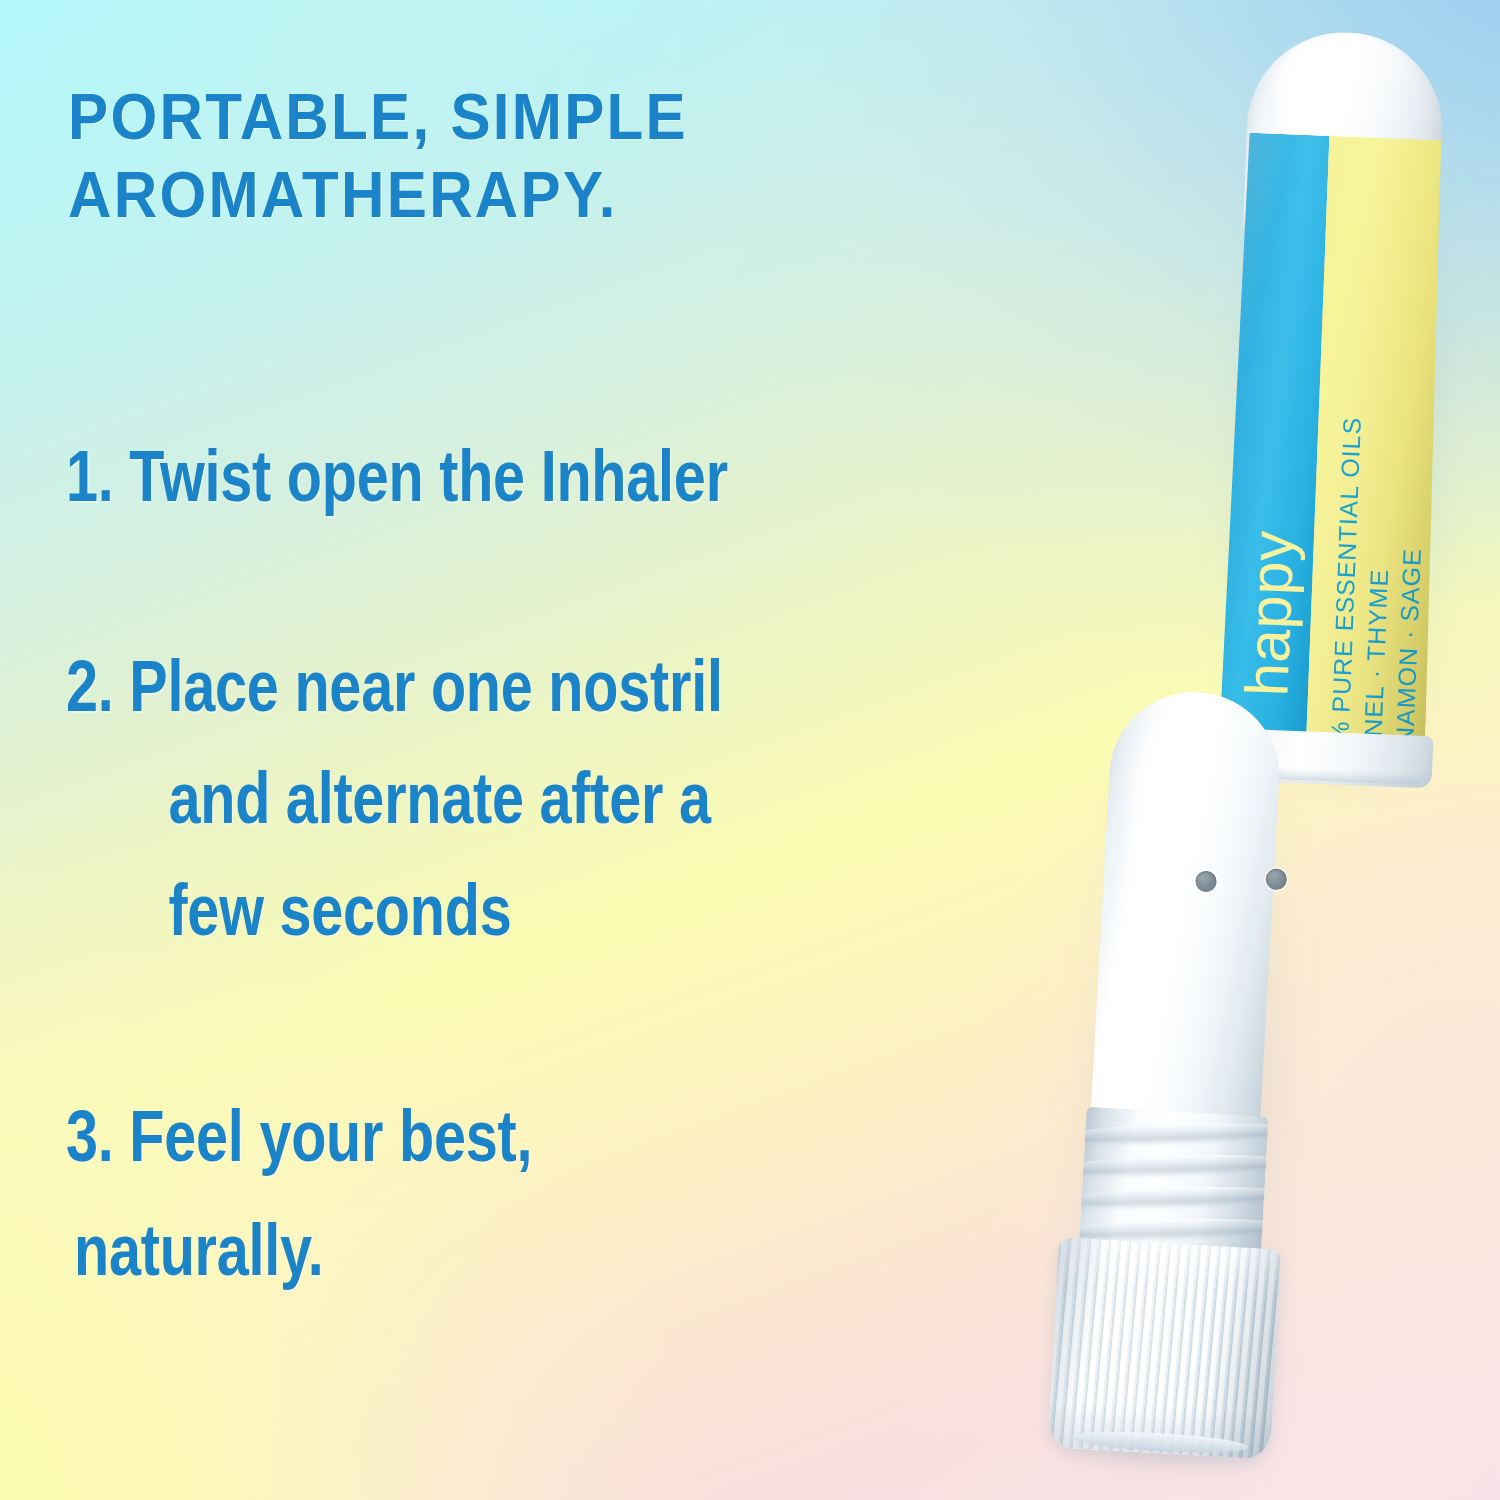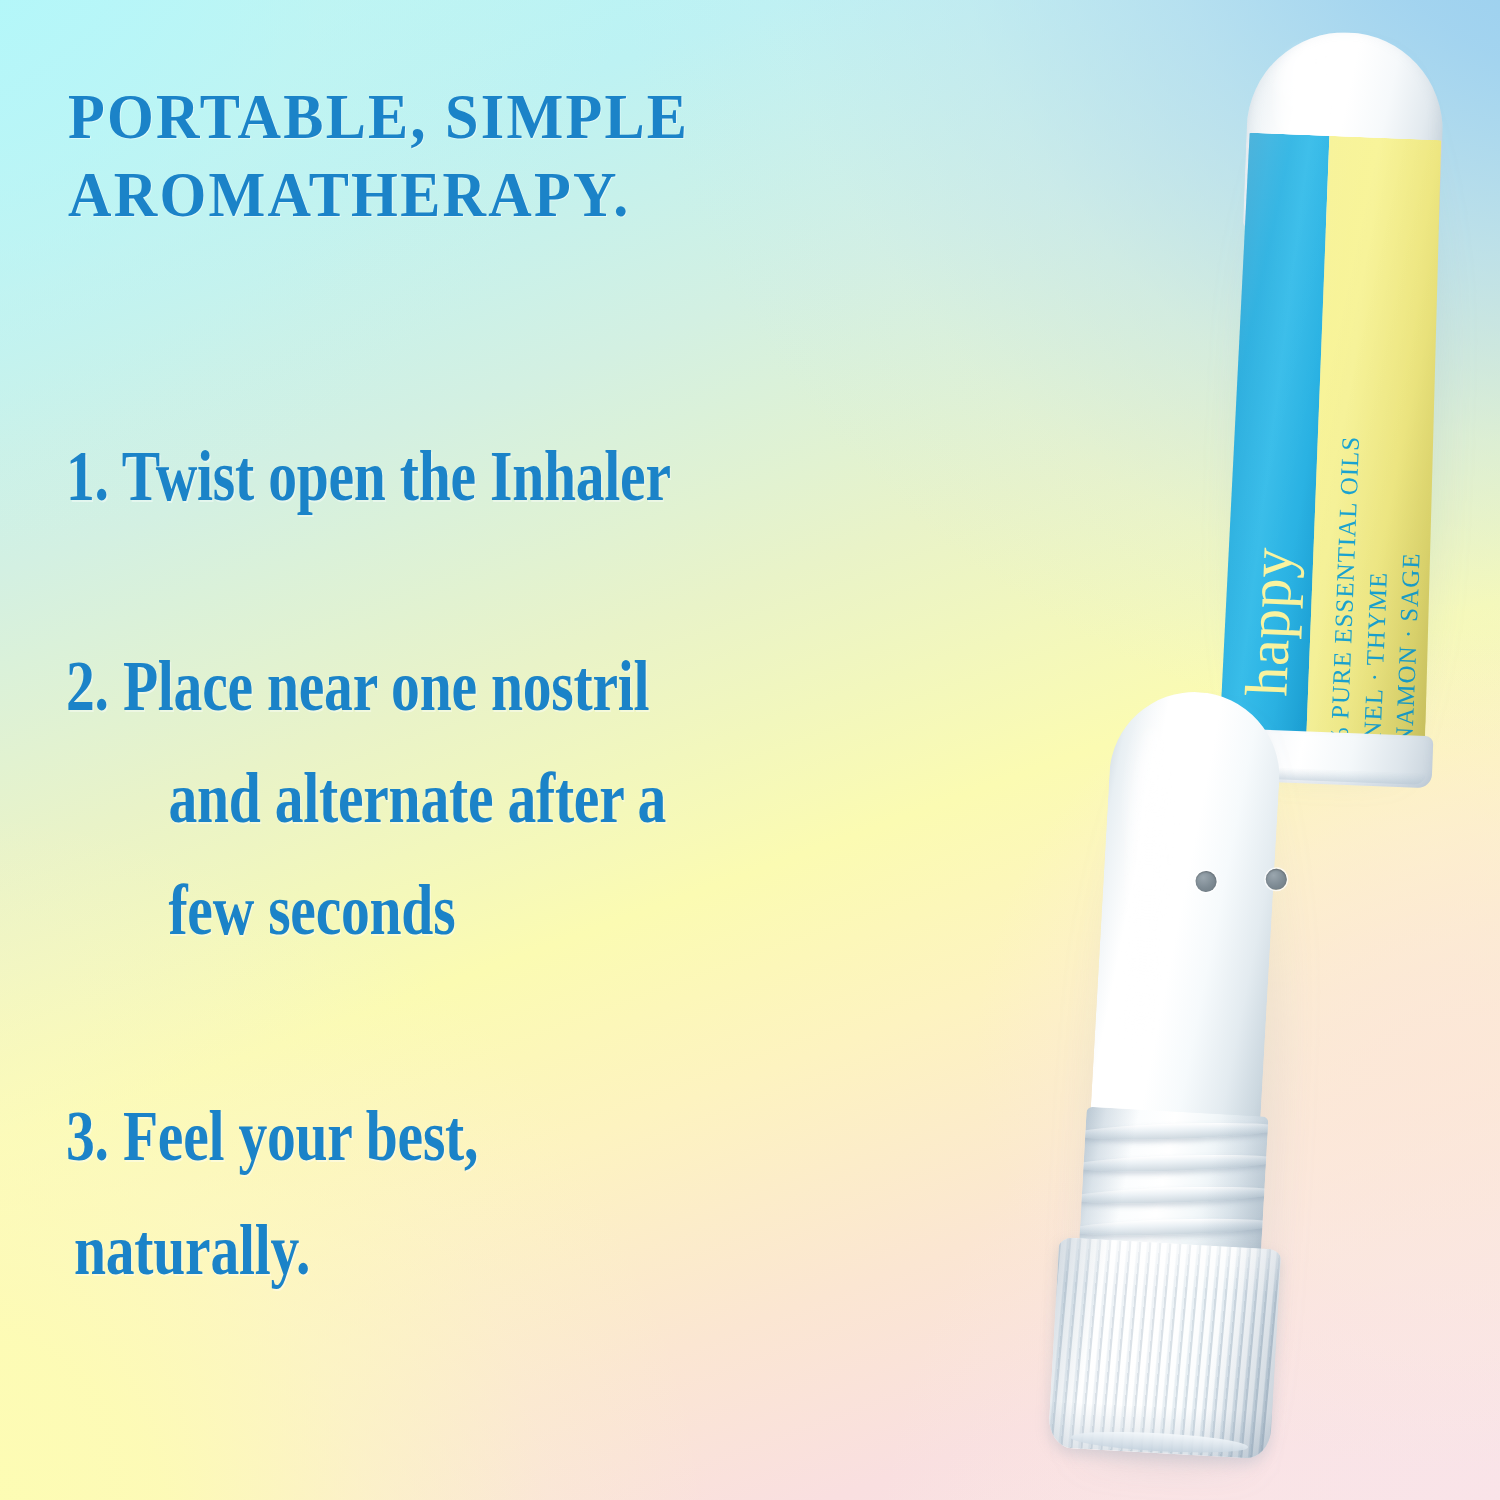--- a/index.html
+++ b/index.html
@@ -6,21 +6,21 @@
     margin: 0;
     padding: 0;
     background: #ffffff;
   }
 
   #stage {
     position: relative;
     width: 1500px;
     height: 1500px;
     overflow: hidden;
-    font-family: Liberation Serif, serif;
+    font-family: Liberation Sans, sans-serif;
   }
 
   
   .bg-base {
     position: absolute;
     inset: 0;
     background: linear-gradient(160deg,
         #b6f6f8 0%,
         #bdf2f3 14%,
         #d3f0e2 28%,

